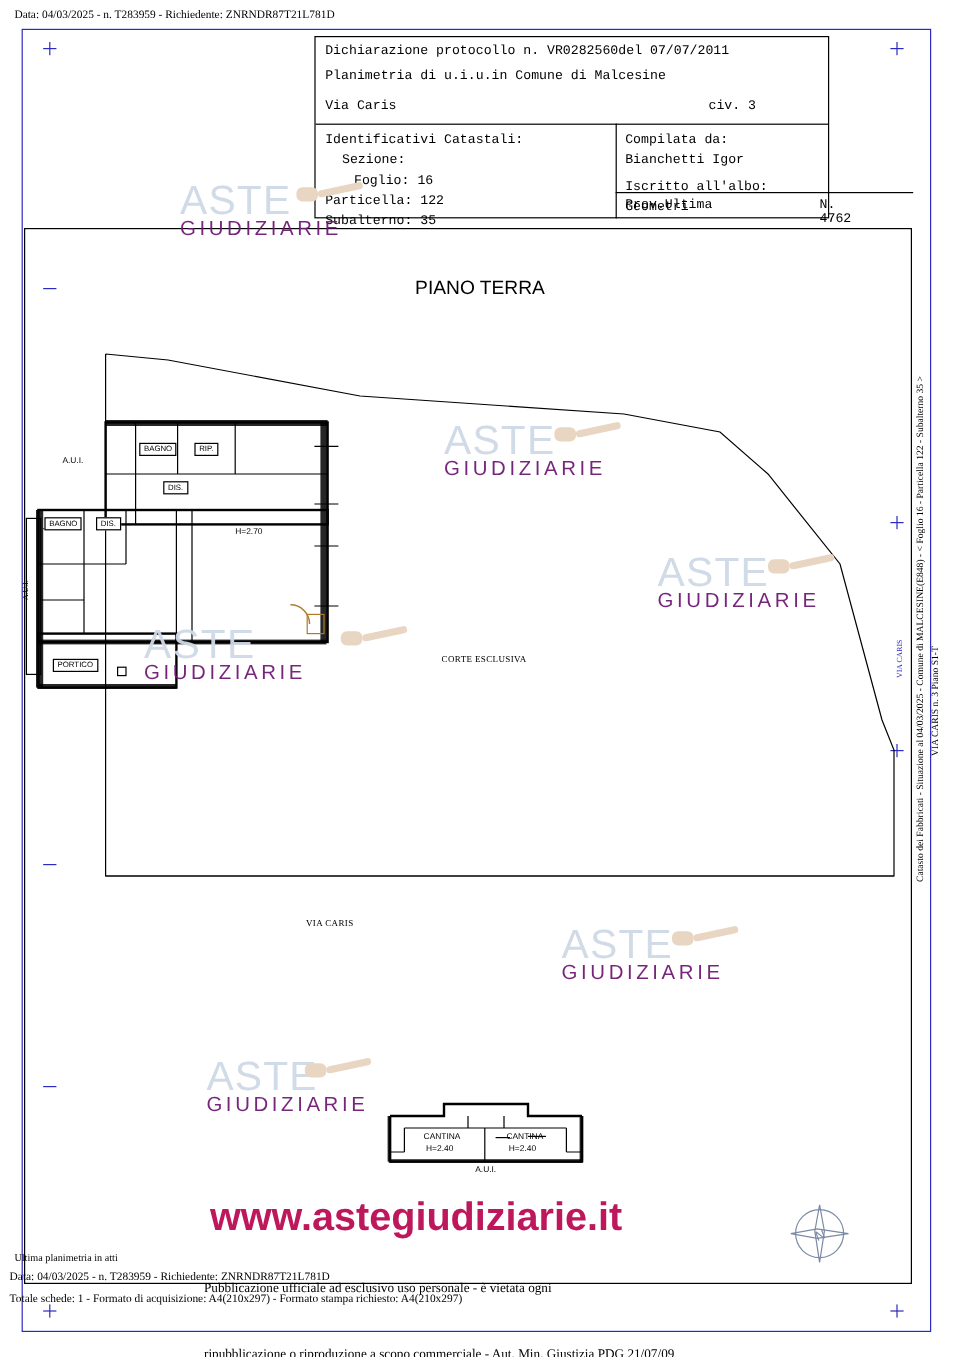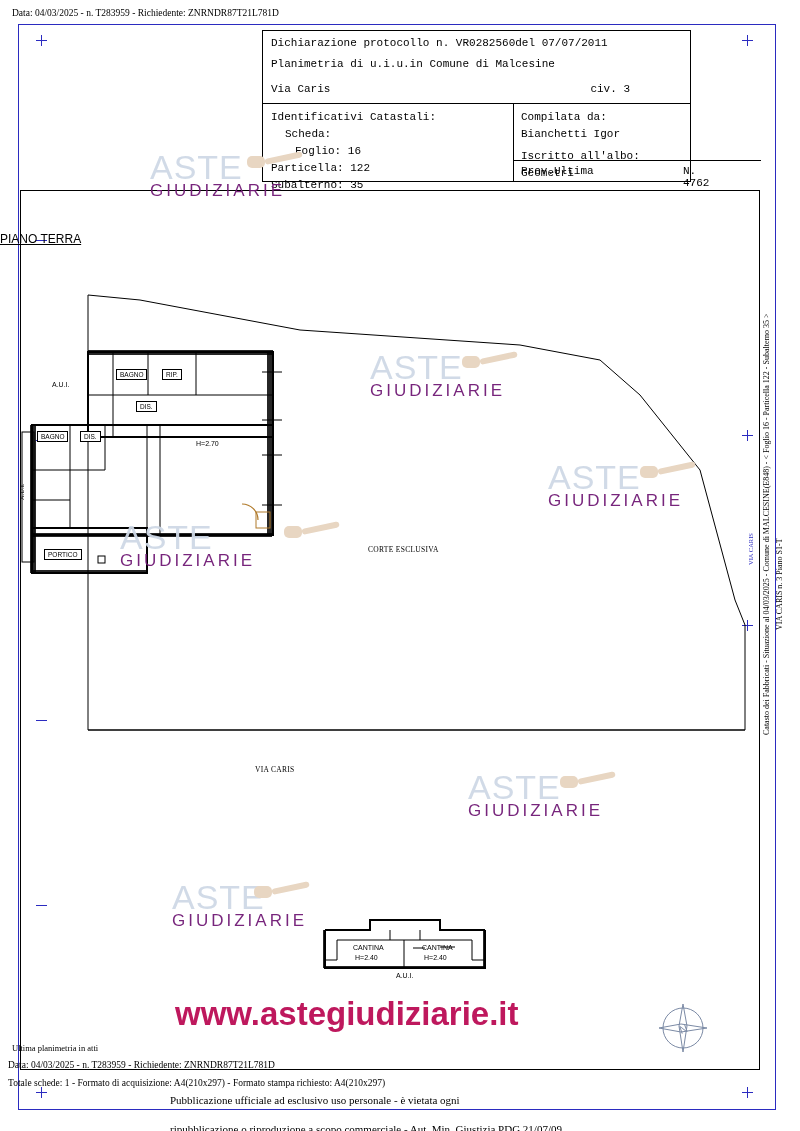--- a/index.html
+++ b/index.html
@@ -39,21 +39,21 @@
   .c1{position:absolute;left:8px;top:78px;font-size:11px;line-height:1.55;}
   .c2{position:absolute;left:258px;top:78px;font-size:11px;line-height:1.55;}
   .c2b{position:absolute;left:258px;top:117px;font-size:11px;line-height:1.55;}
   .hsep2{position:absolute;left:250px;top:129px;width:248px;height:1px;background:#000;}
   .pv{position:absolute;left:258px;top:134px;font-size:11px;}
   .nn{position:absolute;left:420px;top:134px;font-size:11px;}
 
   
   .mainbox{position:absolute;left:20px;top:190px;width:740px;height:880px;border:1px solid #000;box-sizing:border-box;}
 
-  .title1{position:absolute;left:0;right:0;top:232px;text-align:left;font-size:12px;font-family:"Liberation Sans",sans-serif;text-decoration:underline;}
+  .title1{position:absolute;left:0;right:0;top:232px;text-align:center;font-size:16px;font-family:"Liberation Sans",sans-serif;}
   .title2{position:absolute;left:0;right:0;top:845px;text-align:center;font-size:16px;font-family:"Liberation Sans",sans-serif;}
 
   
   svg.plan{position:absolute;left:0;top:0;width:800px;height:1131px;}
 
   
   .lbl{position:absolute;font-family:"Liberation Sans",sans-serif;font-size:7px;color:#000;white-space:nowrap;}
   .lbl.box{border:1px solid #000;background:#fff;padding:1px 3px;font-size:6.5px;}
   .corte{position:absolute;font-family:Liberation Serif, serif;font-size:7.5px;letter-spacing:.3px;}
   .vside1{position:absolute;left:762px;top:735px;transform:rotate(-90deg);transform-origin:left top;font-size:8px;white-space:nowrap;}
@@ -63,21 +63,21 @@
 
   
   .wm{position:absolute;pointer-events:none;color:#c9d4e4;font-family:"Liberation Sans",sans-serif;opacity:.95;}
   .wm .a{font-size:34px;letter-spacing:1px;font-weight:400;color:#cfd9e6;}
   .wm .g{font-size:17px;letter-spacing:3px;color:#701a75;margin-top:-6px;}
   .gavel{position:absolute;width:62px;height:26px;}
   .wmbig{position:absolute;left:175px;top:995px;font-size:33px;color:#be185d;font-family:"Liberation Sans",sans-serif;letter-spacing:0px;font-weight:bold;}
 
   .compass{position:absolute;left:655px;top:1000px;width:56px;height:56px;}
 
-  .notice1{position:absolute;left:170px;top:1068px;font-size:11px;margin-top:26px;}
+  .notice1{position:absolute;left:170px;top:1068px;font-size:11px;}
   .notice2{position:absolute;left:170px;top:1123px;font-size:11px;}
 </style>
 </head>
 <body>
 
 <div class="page">
 
   <div class="topstamp">Data: 04/03/2025 - n. T283959 - Richiedente: ZNRNDR87T21L781D</div>
 
   <div class="frame"></div>
@@ -102,21 +102,21 @@
 
     <div class="hdr-right">
       <div class="r1 mono">Dichiarazione protocollo n. VR0282560del  07/07/2011</div>
       <div class="r2 mono">Planimetria di u.i.u.in Comune di Malcesine</div>
       <div class="r3 mono">Via Caris</div>
       <div class="r3b mono">civ. 3</div>
       <div class="hsep"></div>
       <div class="vsep"></div>
       <div class="c1 mono">
         <div>Identificativi Catastali:</div>
-        <div style="padding-left:14px"><span>Scheda:</span></div>
+        <div style="padding-left:14px"><span>Sezione:</span></div>
         <div style="padding-left:24px"><span>Foglio:</span>
           <span>16</span></div>
         <div><span>Particella:</span>
           <span>122</span></div>
         <div><span>Subalterno:</span>
           <span>35</span></div>
       </div>
       <div class="c2 mono">
         <div>Compilata da:</div>
         <div>Bianchetti Igor</div>

